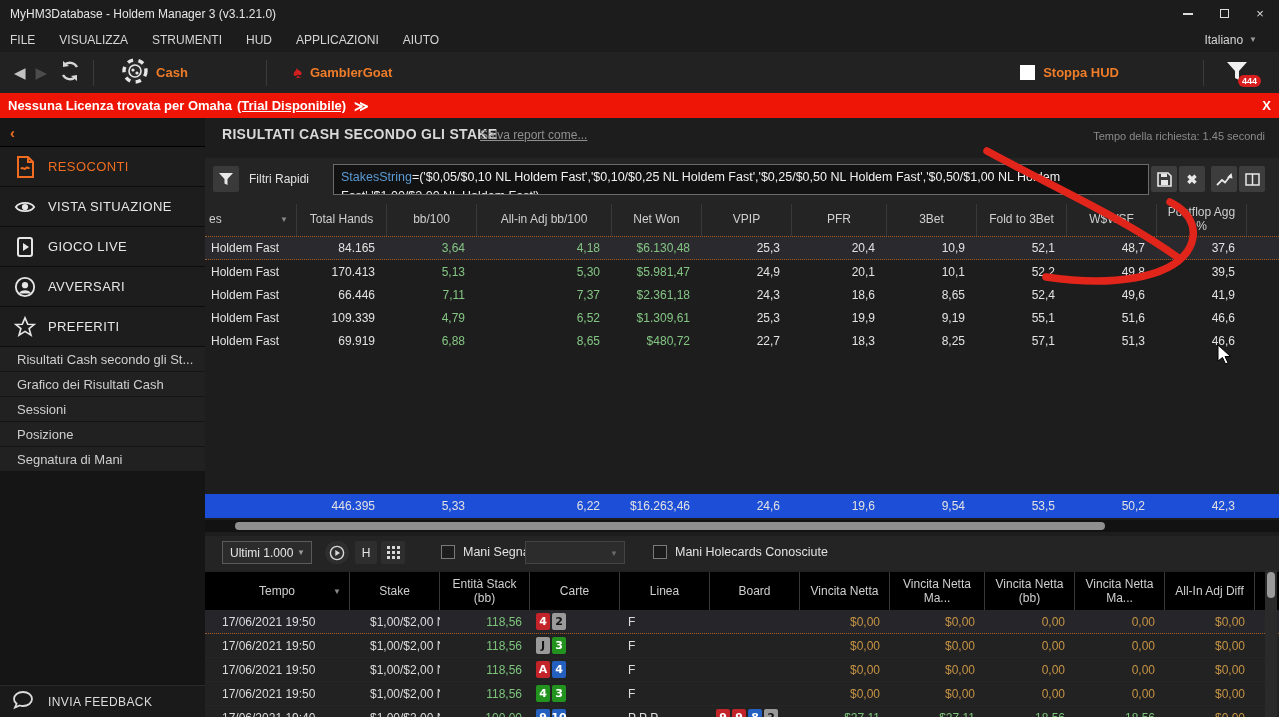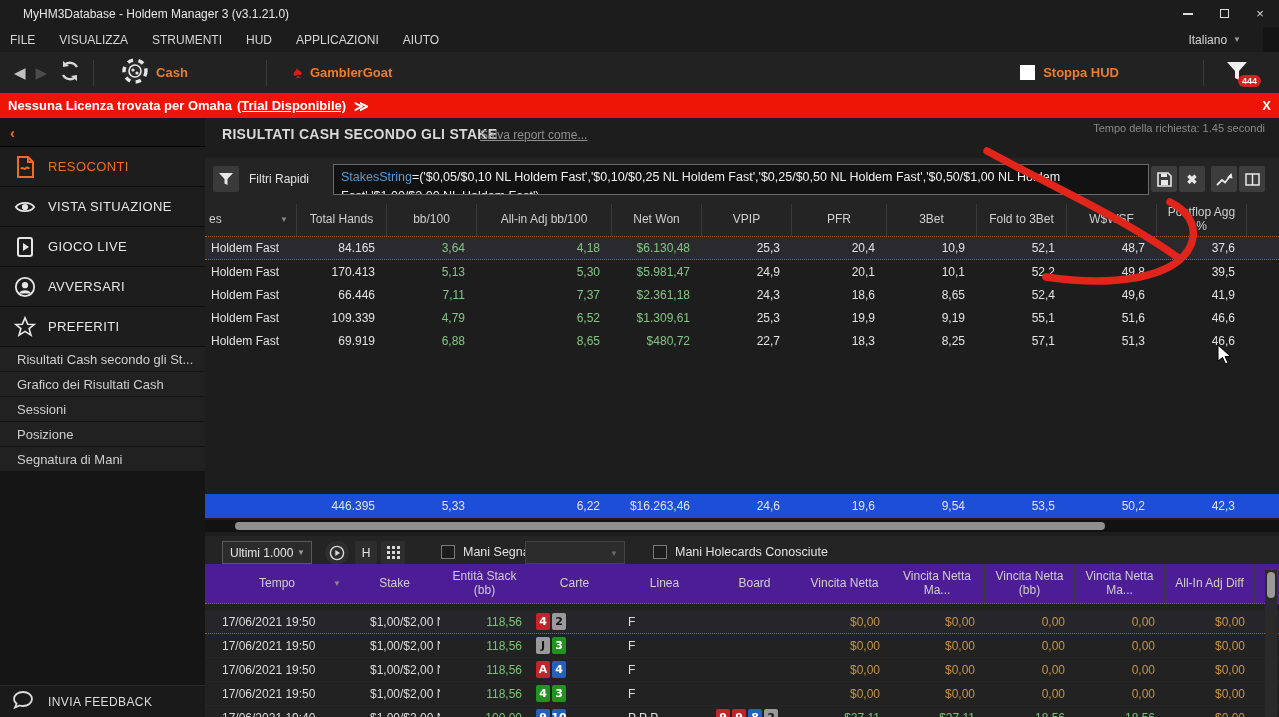--- a/index.html
+++ b/index.html
@@ -2,29 +2,29 @@
 <html><head>
 <meta charset="utf-8">
 <style>
   * { margin:0; padding:0; box-sizing:border-box; }
   html,body { width:1279px; height:717px; overflow:hidden; background:#141414;
     font-family:"Liberation Sans", sans-serif; color:#e0e0e0; }
   .app { position:absolute; inset:0; }
 
   
   .titlebar { position:absolute; left:0; top:0; right:0; height:27px; background:#1c1c1c;
-    display:flex; align-items:center;padding-left:13px; }
+    display:flex; align-items:center; }
   .titlebar .title { font-size:12px; color:#e6e6e6; padding-left:10px; }
   .win-controls { position:absolute; right:4px; top:0; height:27px; display:flex; align-items:center; gap:6px; }
   .win-btn { width:30px; height:24px; display:flex; align-items:center; justify-content:center; color:#dcdcdc; font-size:13px; }
   .min-bar { width:10px; height:2px; background:#dcdcdc; }
   .max-box { width:9px; height:9px; border:1px solid #dcdcdc; }
 
   
-  .menubar { position:absolute; left:0; top:27px; right:16px; height:25px; background:#1c1c1c;
+  .menubar { position:absolute; left:0; top:27px; right:0; height:25px; background:#1c1c1c;
     display:flex; align-items:center; gap:24px; padding-left:10px; font-size:12px; color:#d6d6d6; }
   .menubar .mitem { cursor:default; }
   .lang { position:absolute; right:22px; top:0; height:25px; display:flex; align-items:center; gap:6px; color:#d6d6d6; }
   .lang .chev { font-size:8px; color:#9a9a9a; }
 
   
   .toolbar { position:absolute; left:0; top:52px; right:0; height:41px; background:#222;
     display:flex; align-items:center; }
   .nav-arrow { font-size:15px; margin-left:14px; color:#c2c2c2; }
   .nav-arrow.disabled { color:#4c4c4c; margin-left:10px; }
@@ -59,21 +59,21 @@
     font-size:13px; color:#cfcfcf; padding-left:17px; }
   .feedback { position:absolute; left:0; bottom:0; width:100%; height:32px; background:#1a1a1a;
     border-top:1px solid #2a2a2a; display:flex; align-items:center; }
   .feedback .ficon { margin-left:12px; color:#dcdcdc; }
   .feedback .flabel { margin-left:14px; font-size:12px; color:#dcdcdc; letter-spacing:0.4px; }
 
   
   .main { position:absolute; left:205px; top:118px; right:0; bottom:0; background:#1d1d1d; }
   .report-title { position:absolute; left:17px; top:8px; font-size:14px; font-weight:bold; color:#d8d8d8; letter-spacing:0.3px; }
   .save-link { position:absolute; left:275px; top:10px; font-size:12px; color:#8f8f8f; text-decoration:underline; }
-  .request-time { position:absolute; right:14px; top:4px; font-size:11px; color:#8a8a8a; }
+  .request-time { position:absolute; right:14px; top:12px; font-size:11px; color:#8a8a8a; }
 
   .filter-row { position:absolute; left:0; top:40px; width:100%; height:46px; background:#242424; }
   .funnel-btn { position:absolute; left:8px; top:8px; width:26px; height:26px; background:#3a3a3a;
     display:flex; align-items:center; justify-content:center; border-radius:2px; }
   .filters-label { position:absolute; left:44px; top:14px; font-size:12px; color:#e0e0e0; }
   .filter-input { position:absolute; left:128px; top:6px; width:816px; height:31px; background:#121212;
     border:1px solid #6a6a6a; padding:3px 7px; font-size:12.5px; line-height:19px; overflow:hidden; color:#f0f0f0; }
   .filter-key { color:#5b9bd5; }
   .ficon-btn { position:absolute; top:8px; width:26px; height:26px; background:#3d3d3d; border-radius:2px;
     display:flex; align-items:center; justify-content:center; color:#e8e8e8; }
@@ -105,21 +105,21 @@
   .range-select .chev { position:absolute; right:6px; font-size:8px; color:#9a9a9a; }
   .sm-btn { position:absolute; top:5px; height:23px; background:#2e2e2e; border-radius:2px; color:#e6e6e6;
     display:flex; align-items:center; justify-content:center; font-size:12px; }
   .checkbox { width:14px; height:14px; border:1px solid #7a7a7a; background:#1c1c1c; display:inline-block; }
   .chk-row { position:absolute; top:9px; display:flex; align-items:center; gap:8px; font-size:12.5px; color:#e2e2e2; }
   .dis-select { position:absolute; left:320px; top:5px; width:100px; height:23px; background:#2c2c2c;
     border:1px solid #444; }
   .dis-select .chev { position:absolute; right:6px; top:7px; font-size:8px; color:#6a6a6a; }
 
   .hands-grid { display:grid; grid-template-columns:145px 90px 90px 90px 90px 90px 90px 95px 90px 90px 90px 1fr; }
-  .hands-header { position:absolute; left:0; top:28px; width:100%; height:40px; background:#4c1d95;
+  .hands-header { position:absolute; left:0; top:36px; width:100%; height:40px; background:#000000;
     border-bottom:1px dotted #a35b25; }
   .hrow { height:24px; align-items:center; font-size:12px; border-bottom:1px solid #262626; }
   .hrow.selected { background:#26262a; border-bottom:1px dotted #a35b25; }
   .hands-rows { position:absolute; left:0; top:74px; width:100%; }
   .hc { color:#dcdcdc; overflow:hidden; white-space:nowrap; }
   .hc.time { padding-left:17px; }
   .hc.stakecol { padding-left:20px; }
   .hc.num { text-align:right; padding-right:8px; }
   .hc.green { color:#7cc47c; }
   .hc.money { text-align:right; padding-right:10px; color:#c79445; }

